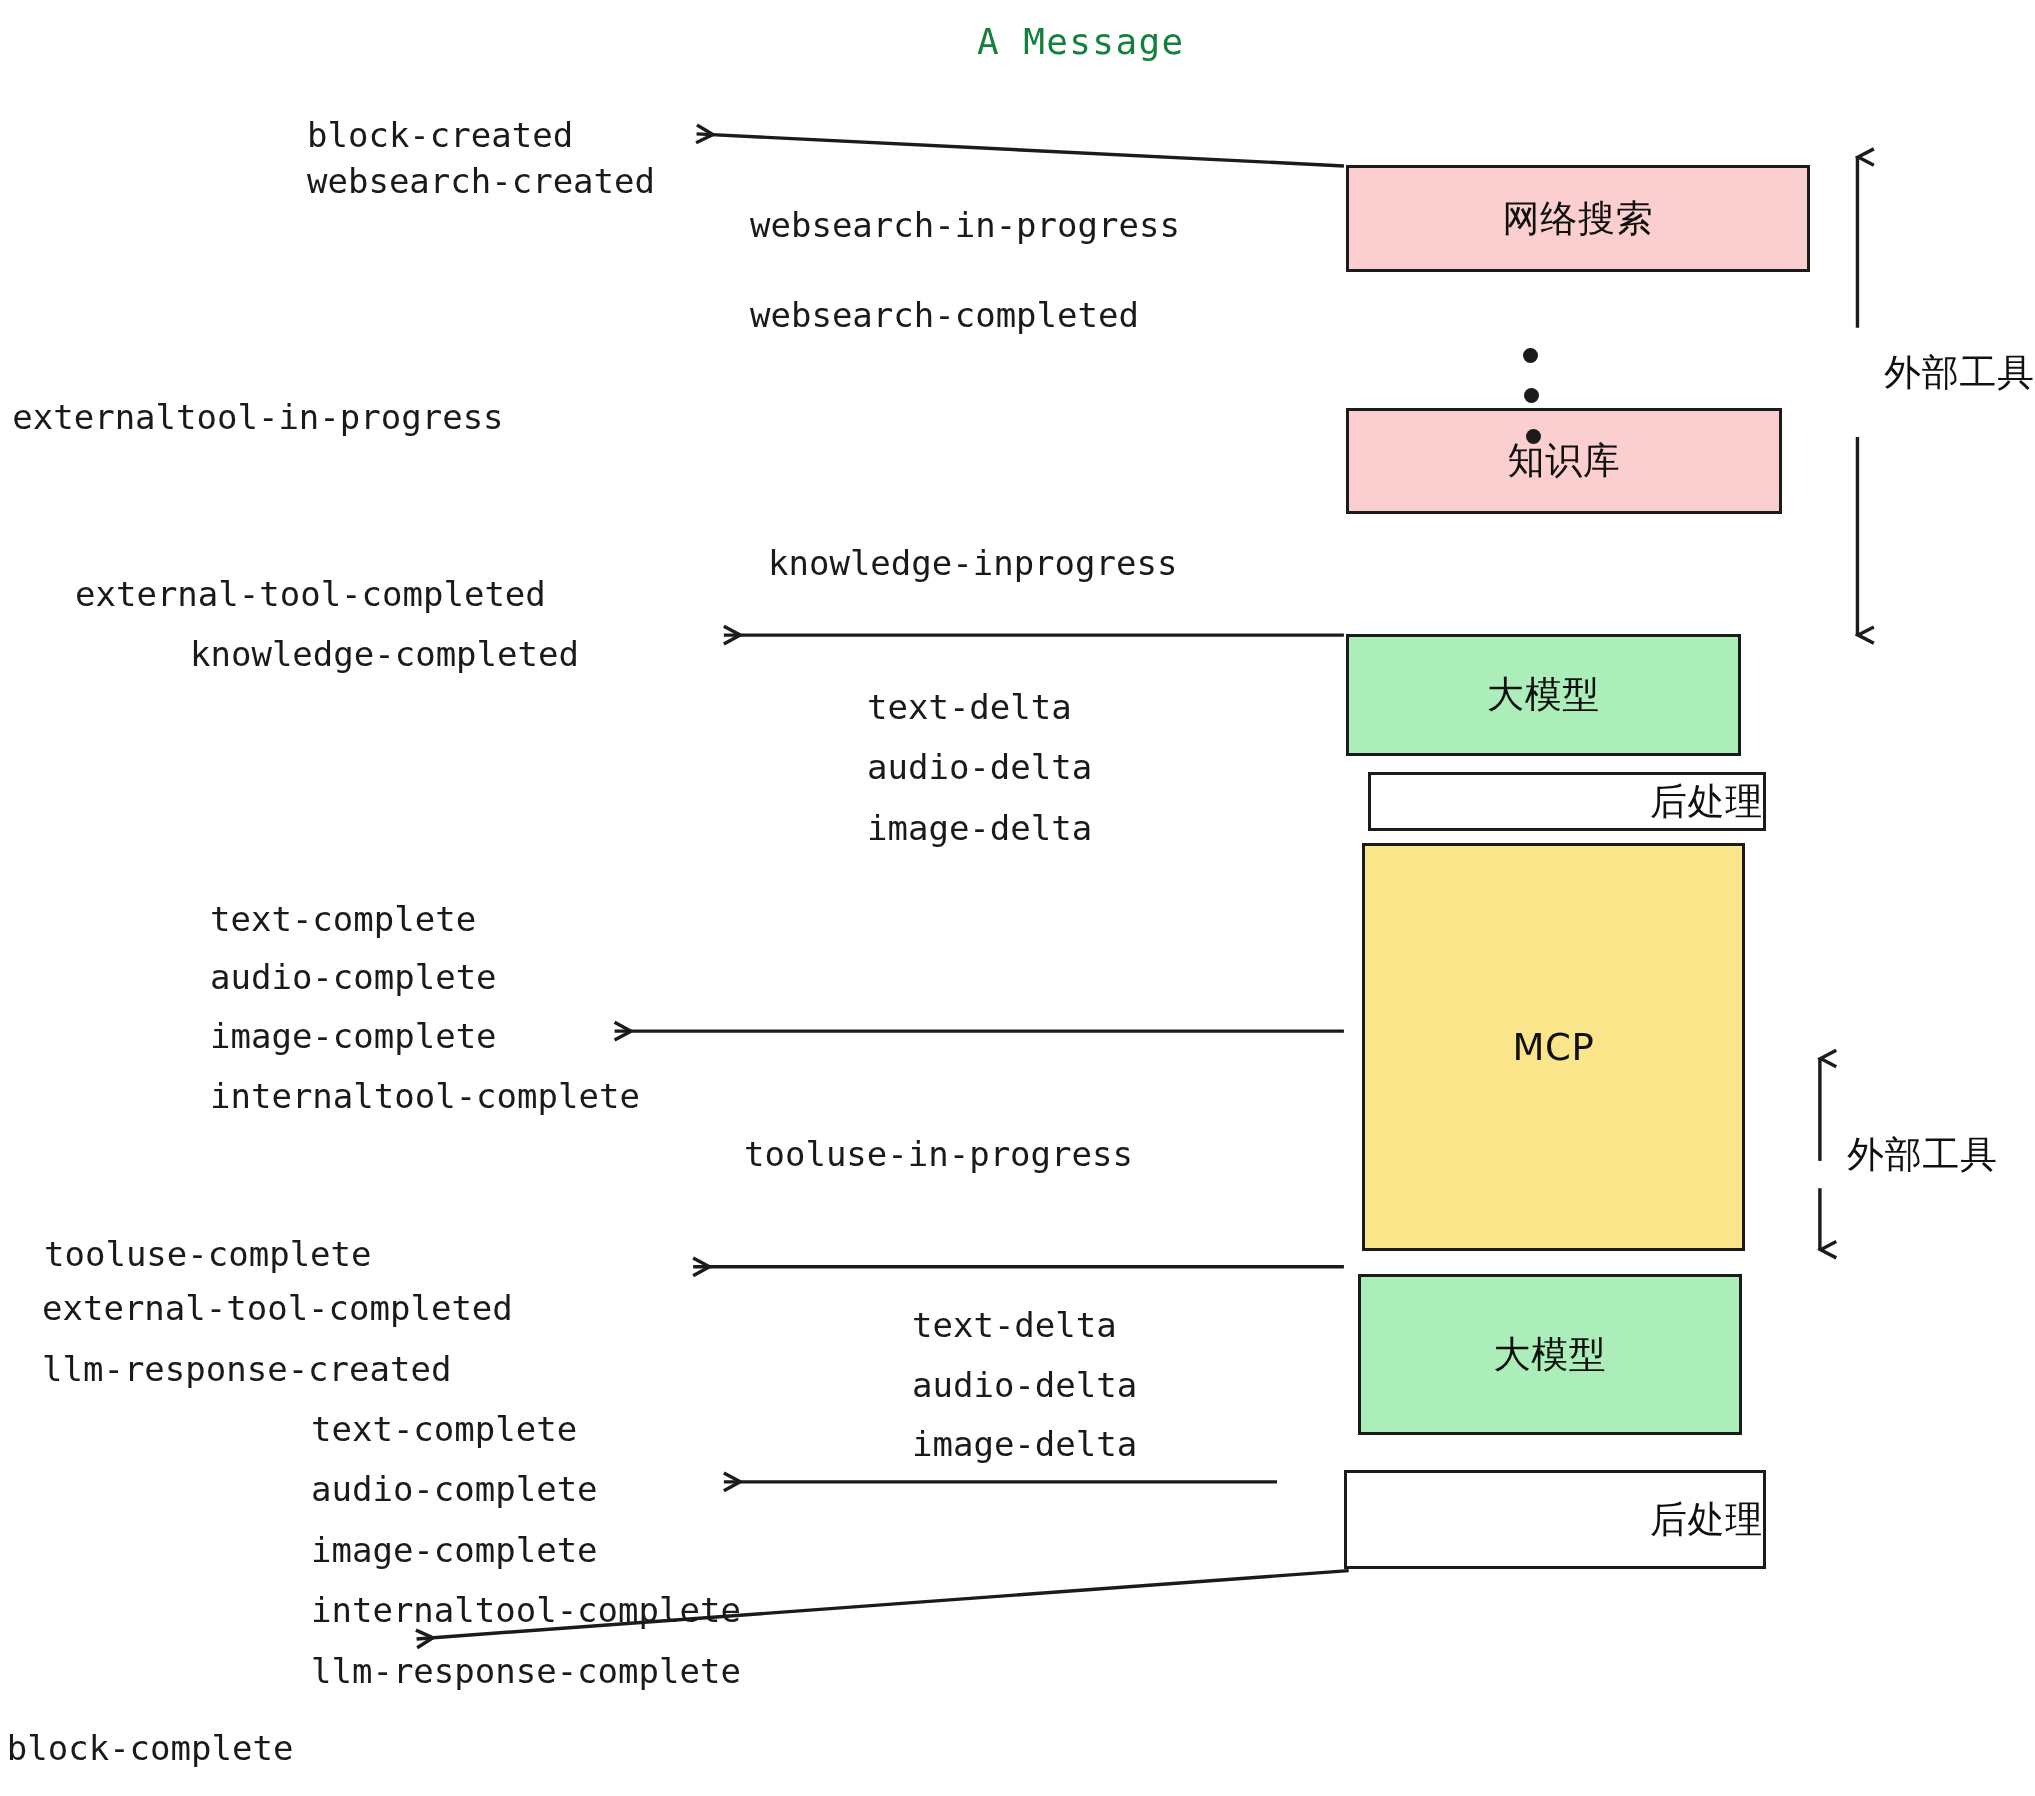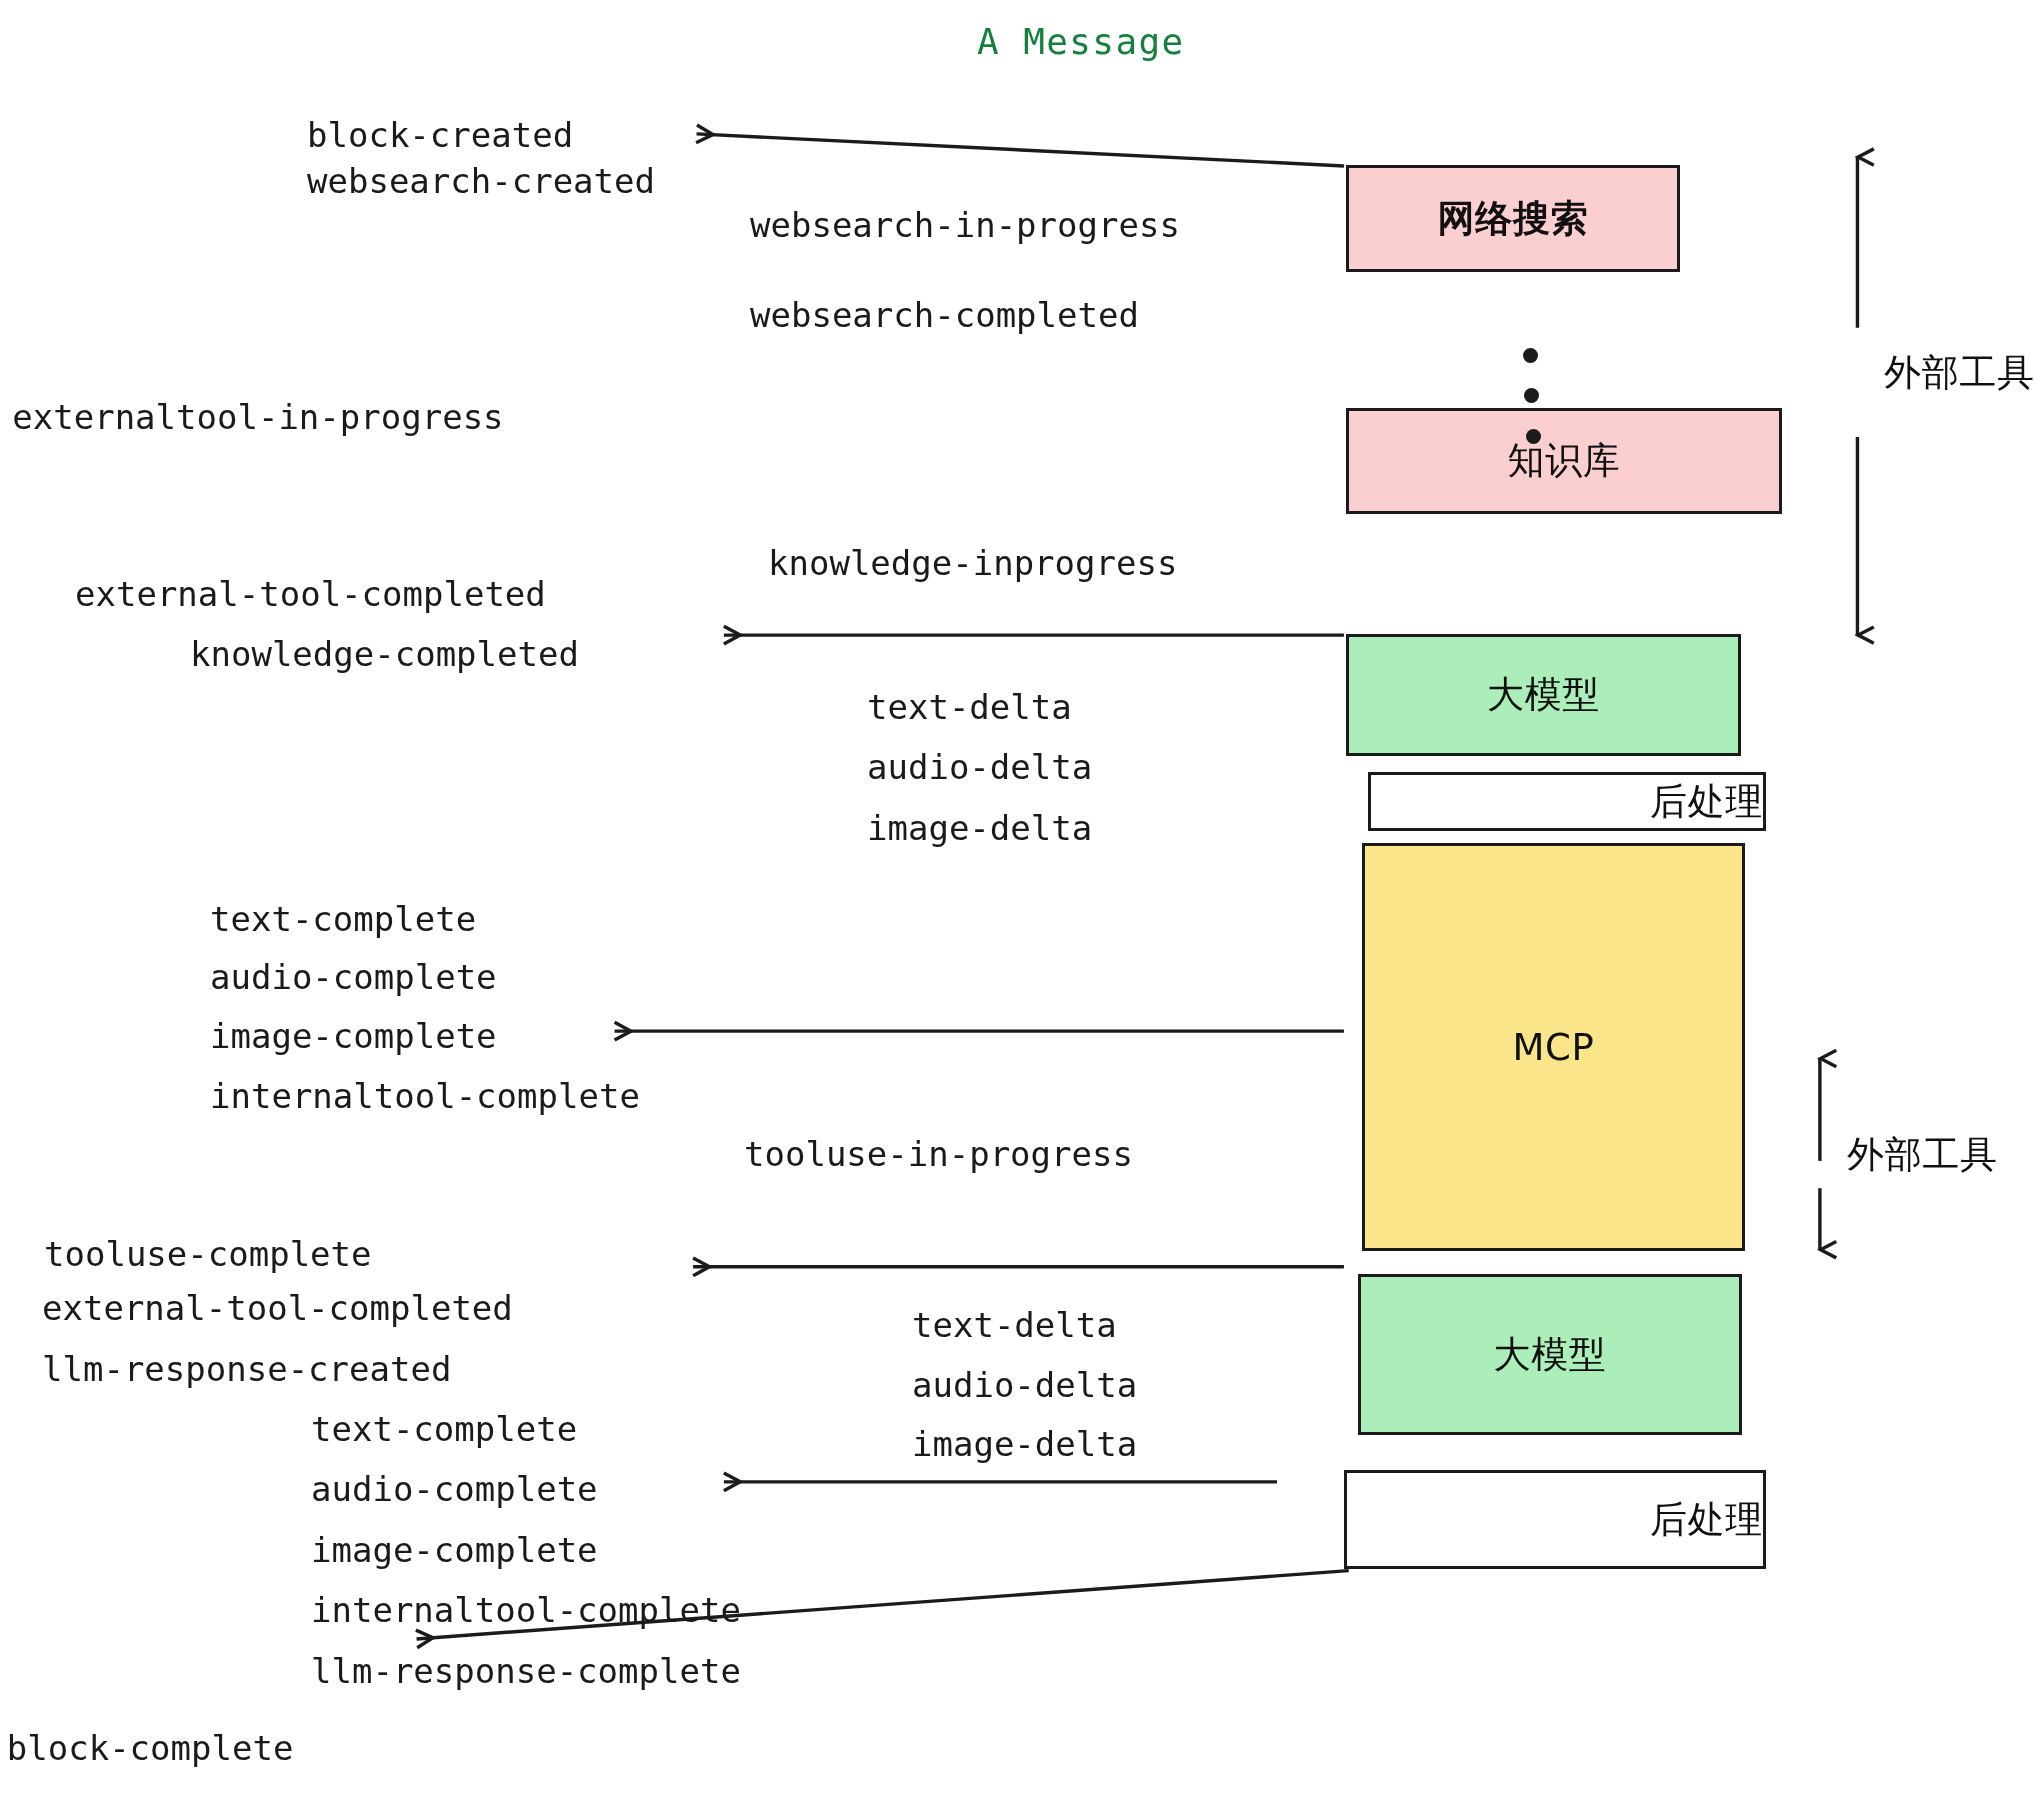--- a/index.html
+++ b/index.html
@@ -100,21 +100,21 @@
 
     <path d="M2720,480 L2720,230" fill="none" stroke="#1b1b1b" stroke-width="5" marker-end="url(#ahu)"></path>
     <path d="M2720,640 L2720,930" fill="none" stroke="#1b1b1b" stroke-width="5" marker-end="url(#ahd)"></path>
 
     <path d="M2665,1700 L2665,1550" fill="none" stroke="#1b1b1b" stroke-width="5" marker-end="url(#ahu)"></path>
     <path d="M2665,1740 L2665,1830" fill="none" stroke="#1b1b1b" stroke-width="5" marker-end="url(#ahd)"></path>
   </svg>
 
   <div class="title" style="left:977px;top:20.5px;">A Message</div>
 
-  <div class="box pink" style="left:1346px;top:165px;width:334px;height:107px;font-weight:bold;">
+  <div class="box pink" style="left:1346px;top:165px;width:464px;height:107px;">
     <span>网络搜索</span>
   </div>
 
   <div class="box pink" style="left:1346px;top:408px;width:436px;height:106px;">
     <span>知识库</span>
   </div>
 
   <div class="box green" style="left:1346px;top:634px;width:395px;height:122px;">
     <span>大模型</span>
   </div>

